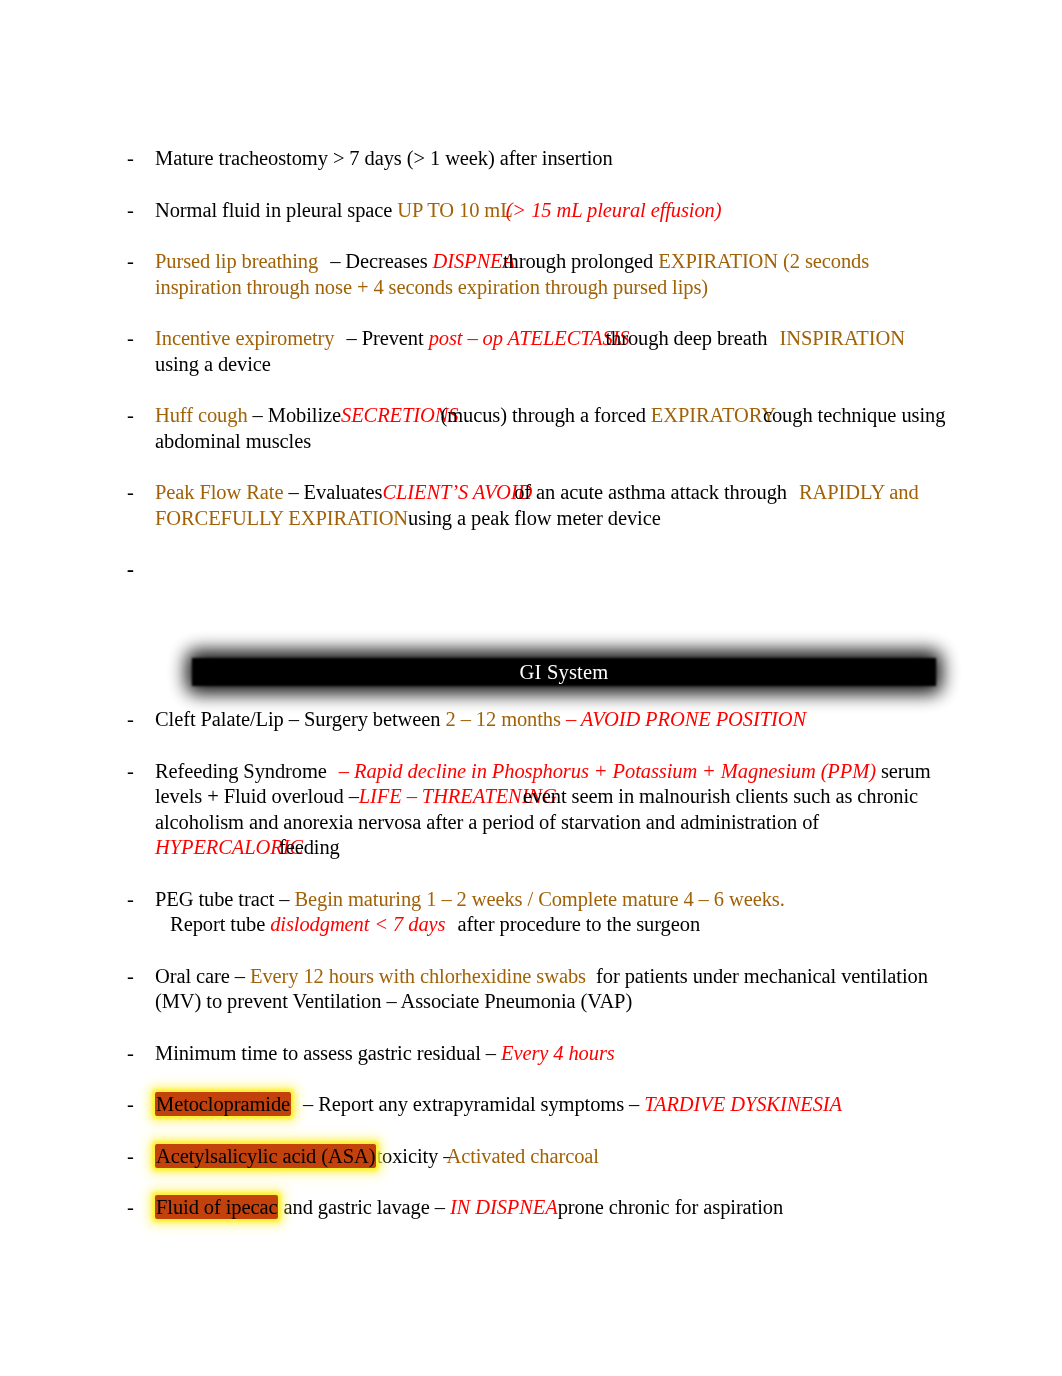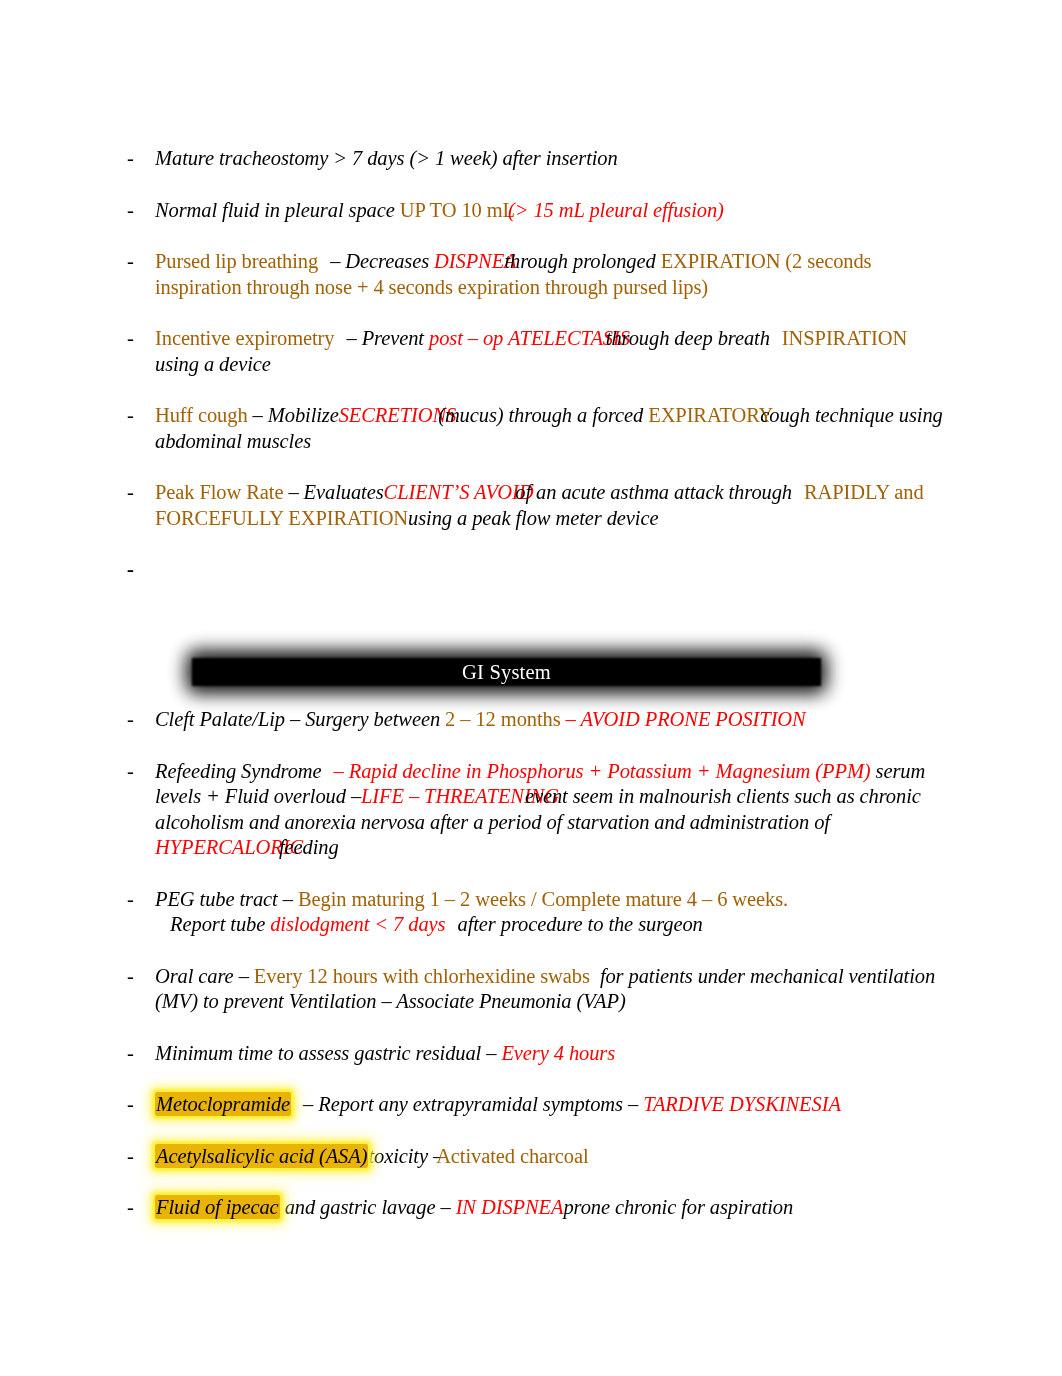--- a/index.html
+++ b/index.html
@@ -48,49 +48,49 @@
     font-size: 20.5px;
     line-height: 25.5px;
   }
 
   
   .gap-lg { margin-bottom: 26px; }
 
   
   .blue { color: #a16207; }
   .red  { color: #FF0000; font-style: italic; }
-  .blk  { color: #000000; font-style: italic; }
+  .blk  { color: #000000; }
 
   
   .tight { margin-right: -7px; }
   .tight2 { margin-right: -12px; margin-top: 17px; }
   .tight3 { margin-right: -18px; }
   .tight4 { margin-right: -24px; }
   .tight5 { margin-right: -34px; }
   .sp { margin-left: 7px; }
 
   
   .hl {
     position: relative;
     z-index: 1;
     padding: 1px 1px;
-    background: #eab308;
+    background: #c2410c;
     box-shadow:
       0 0 3px 3px #FFF23A,
       0 0 7px 5px rgba(255,242,58,0.55),
       0 0 12px 8px rgba(255,242,58,0.25);
     border-radius: 2px;
   }
 
   
   .banner-wrap {
     position: absolute;
     left: 186px;
     top: 650px;
-    width: 641px;
+    width: 756px;
     height: 44px;
   }
   .banner-glow {
     position: absolute;
     left: 0; top: 0;
     width: 100%;
     height: 100%;
     border-radius: 10px;
     background: #000000;
     filter: blur(9px);

